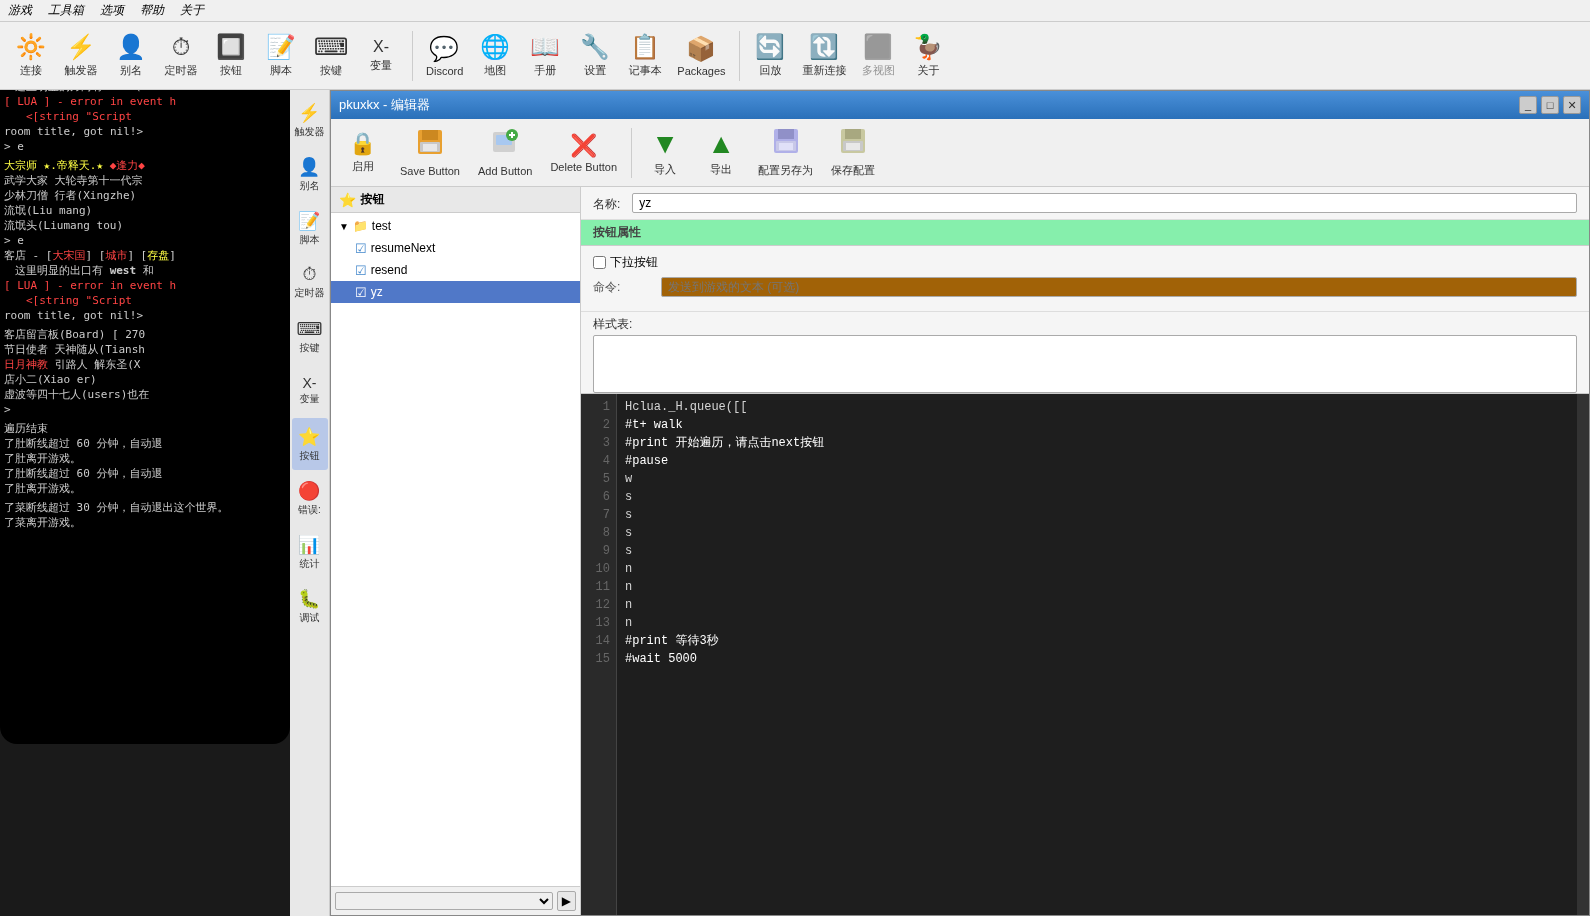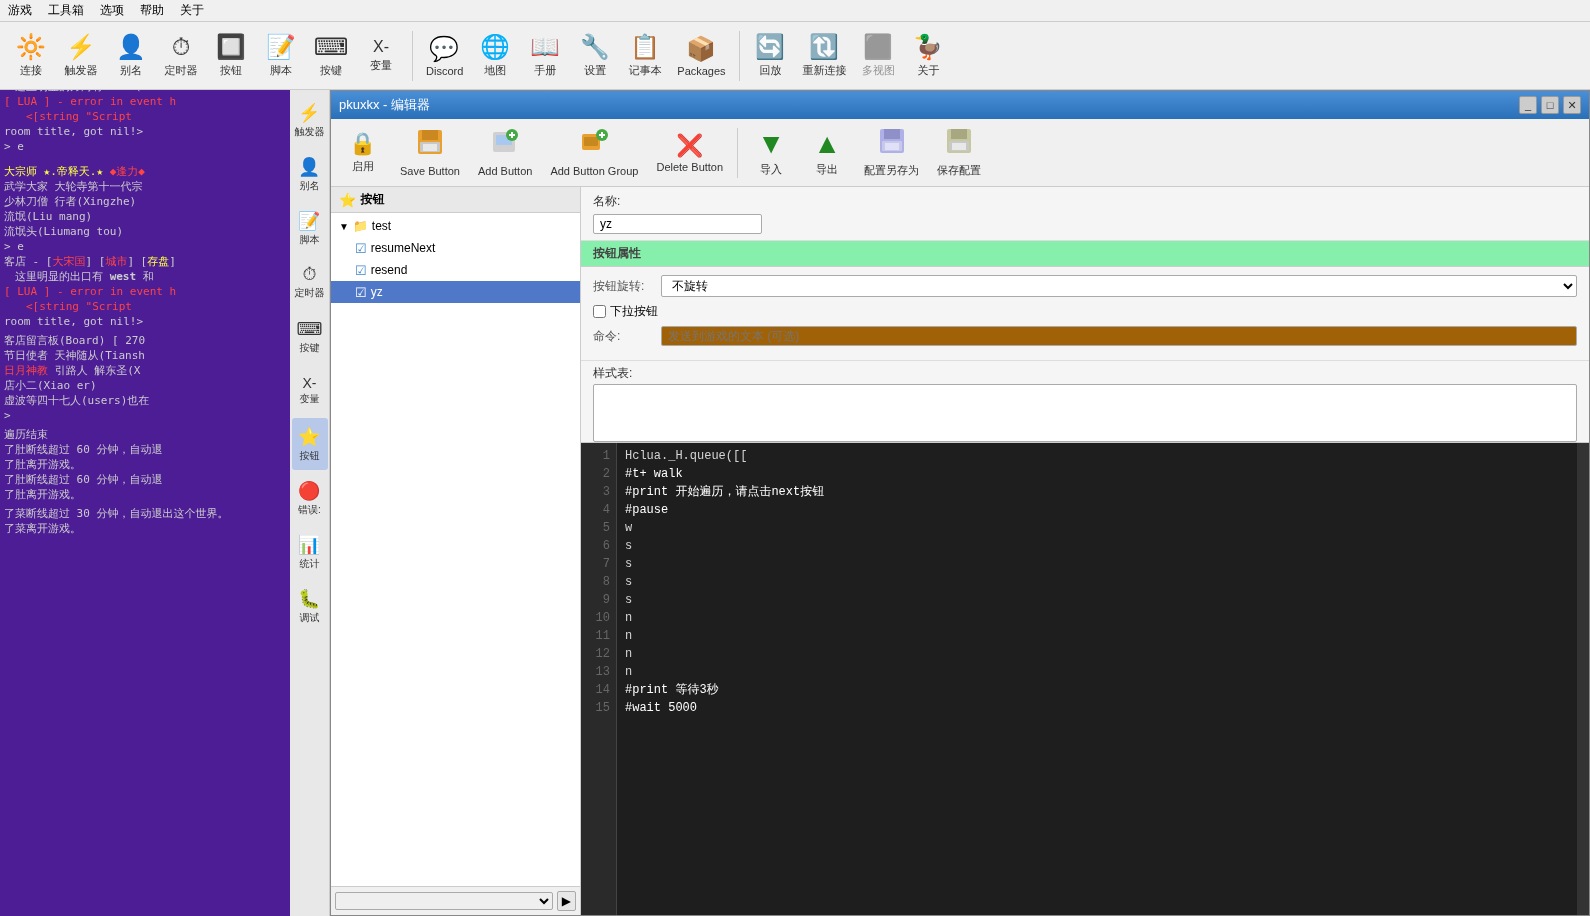--- a/index.html
+++ b/index.html
@@ -3,43 +3,44 @@
   <meta charset="utf-8">
   <style>
     * { box-sizing: border-box; margin: 0; padding: 0; }
     body { font-family: 'SimSun', 'Microsoft YaHei', sans-serif; font-size: 12px; background: #1a1a1a; overflow: hidden; }
 
     
     .terminal-bg {
       position: fixed;
       top: 0; left: 0;
       width: 290px;
-      height: 916px;
-      background: #4c1d95;
+      height: 744px;
+      background: #000000;
       color: #ccc;
       font-family: monospace;
       font-size: 12px;
       overflow: hidden;
+      border-radius: 17px;
     }
 
     
     .menubar {
       background: #f0f0f0;
       border-bottom: 1px solid #ccc;
       padding: 2px 8px;
       display: flex;
       gap: 16px;
       font-size: 12px;
       position: fixed;
       top: 0; left: 0; right: 0;
       z-index: 100;
       height: 22px;
       align-items: center;
     }
-    .menubar span { cursor: pointer; }
+    .menubar span { cursor: pointer; font-style: italic; }
 
     
     .main-toolbar {
       position: fixed;
       top: 22px; left: 0; right: 0;
       height: 68px;
       background: #f0f0f0;
       border-bottom: 1px solid #ccc;
       display: flex;
       align-items: center;
@@ -212,26 +213,25 @@
       flex: 1;
       display: flex;
       flex-direction: column;
       background: #f5f5f5;
       overflow: hidden;
     }
 
     
     .field-row {
       display: flex;
-      align-items: flex-start;
+      align-items: flex-end;
       padding: 6px 12px;
-      gap: 4px;
+      gap: 12px;
       border-bottom: 1px solid #ddd;
       background: #f5f5f5;
-      flex-direction: column;
     }
     .field-label { font-size: 12px; color: #333; white-space: nowrap; }
     .field-input {
       flex: 1;
       border: 1px solid #aaa;
       border-radius: 2px;
       padding: 2px 6px;
       font-size: 12px;
       background: white;
     }
@@ -384,21 +384,21 @@
     <div style="color:#aaa">resumeNext</div>
     <div style="color:#aaa">resend</div>
     <div style="color:#aaa">yz</div>
     <div style="color:#ccc">&gt; s</div>
     <div>北大街 - [<span style="color:#ff4444">大宋国</span>] [<span style="color:#ff4444">城市</span>]</div>
     <div style="color:#ccc">　这里明显的方向有 <strong>east</strong>、s</div>
     <div style="color:#ff4444">[ LUA ] - error in event h</div>
     <div style="color:#ff4444">　　&lt;[string "Script</div>
     <div style="color:#ccc">room title, got nil!&gt;</div>
     <div style="color:#ccc">&gt; e</div>
-    <div style="margin-top:10px">
+    <div style="margin-top:4px">
       <span style="color:#ffff44">大宗师 ★.帝释天.★ </span><span style="color:#ff4444">◆逢力◆</span>
     </div>
     <div style="color:#ccc">武学大家 大轮寺第十一代宗</div>
     <div style="color:#ccc">少林刀僧 行者(Xingzhe)</div>
     <div style="color:#ccc">流氓(Liu mang)</div>
     <div style="color:#ccc">流氓头(Liumang tou)</div>
     <div style="color:#ccc">&gt; e</div>
     <div>客店 - [<span style="color:#ff4444">大宋国</span>] [<span style="color:#ff4444">城市</span>] [<span style="color:#ffff44">存盘</span>]</div>
     <div style="color:#ccc">　这里明显的出口有 <strong>west</strong> 和</div>
     <div style="color:#ff4444">[ LUA ] - error in event h</div>
@@ -581,32 +581,20 @@
           <rect x="2" y="4" width="22" height="20" rx="2" fill="#d0d0d0"></rect>
           <rect x="5" y="7" width="16" height="10" rx="1" fill="#a8c8f0"></rect>
           <circle cx="21" cy="7" r="6" fill="#44aa44"></circle>
           <rect x="18" y="6" width="6" height="2" fill="white"></rect>
           <rect x="20" y="4" width="2" height="6" fill="white"></rect>
         </svg>
       </span>
       <span>Add Button</span>
     </div>
     <div class="editor-toolbar-btn">
-      <span class="editor-toolbar-icon" style="font-size:26px">
-        <svg width="28" height="28" viewBox="0 0 28 28">
-          <rect x="2" y="6" width="18" height="16" rx="2" fill="#e8a030"></rect>
-          <rect x="4" y="9" width="14" height="9" rx="1" fill="#c88820"></rect>
-          <circle cx="22" cy="7" r="6" fill="#44aa44"></circle>
-          <rect x="19" y="6" width="6" height="2" fill="white"></rect>
-          <rect x="21" y="4" width="2" height="6" fill="white"></rect>
-        </svg>
-      </span>
-      <span>Add Button Group</span>
-    </div>
-    <div class="editor-toolbar-btn">
       <span class="editor-toolbar-icon">❌</span>
       <span>Delete Button</span>
     </div>
     <div class="editor-toolbar-sep"></div>
     <div class="editor-toolbar-btn">
       <span class="editor-toolbar-icon" style="color:#228822; font-size:28px">▼</span>
       <span>导入</span>
     </div>
     <div class="editor-toolbar-btn">
       <span class="editor-toolbar-icon" style="color:#228822; font-size:28px">▲</span>
@@ -677,28 +665,20 @@
     <div class="right-panel">
 
       <div class="field-row">
         <label class="field-label">名称:</label>
         <input class="field-input" type="text" value="yz" style="">
       </div>
 
       <div class="section-header">按钮属性</div>
 
       <div class="props-section">
-        <div class="prop-row">
-          <span class="prop-label">按钮旋转:</span>
-          <select class="prop-select">
-            <option>不旋转</option>
-            <option>水平</option>
-            <option>垂直</option>
-          </select>
-        </div>
         <div class="prop-row">
           <label class="checkbox-label">
             <input type="checkbox" style="">
             <span>下拉按钮</span>
           </label>
         </div>
         <div class="prop-row">
           <span class="prop-label">命令:</span>
           <input class="prop-text-input" type="text" placeholder="发送到游戏的文本 (可选)" style="">
         </div>

